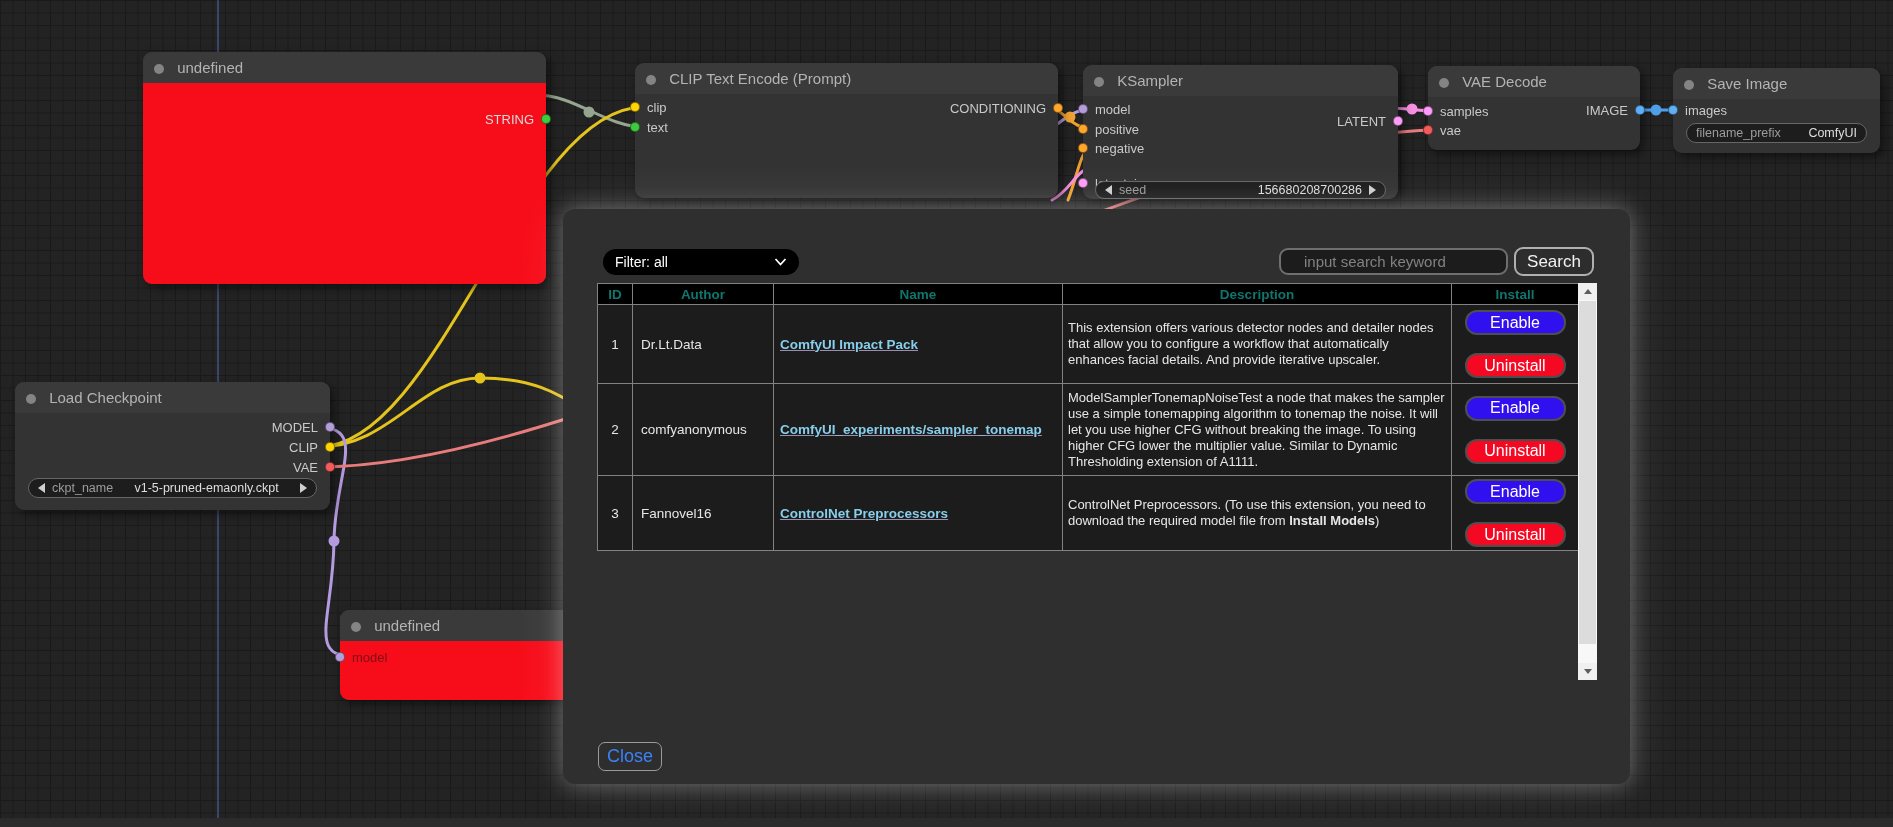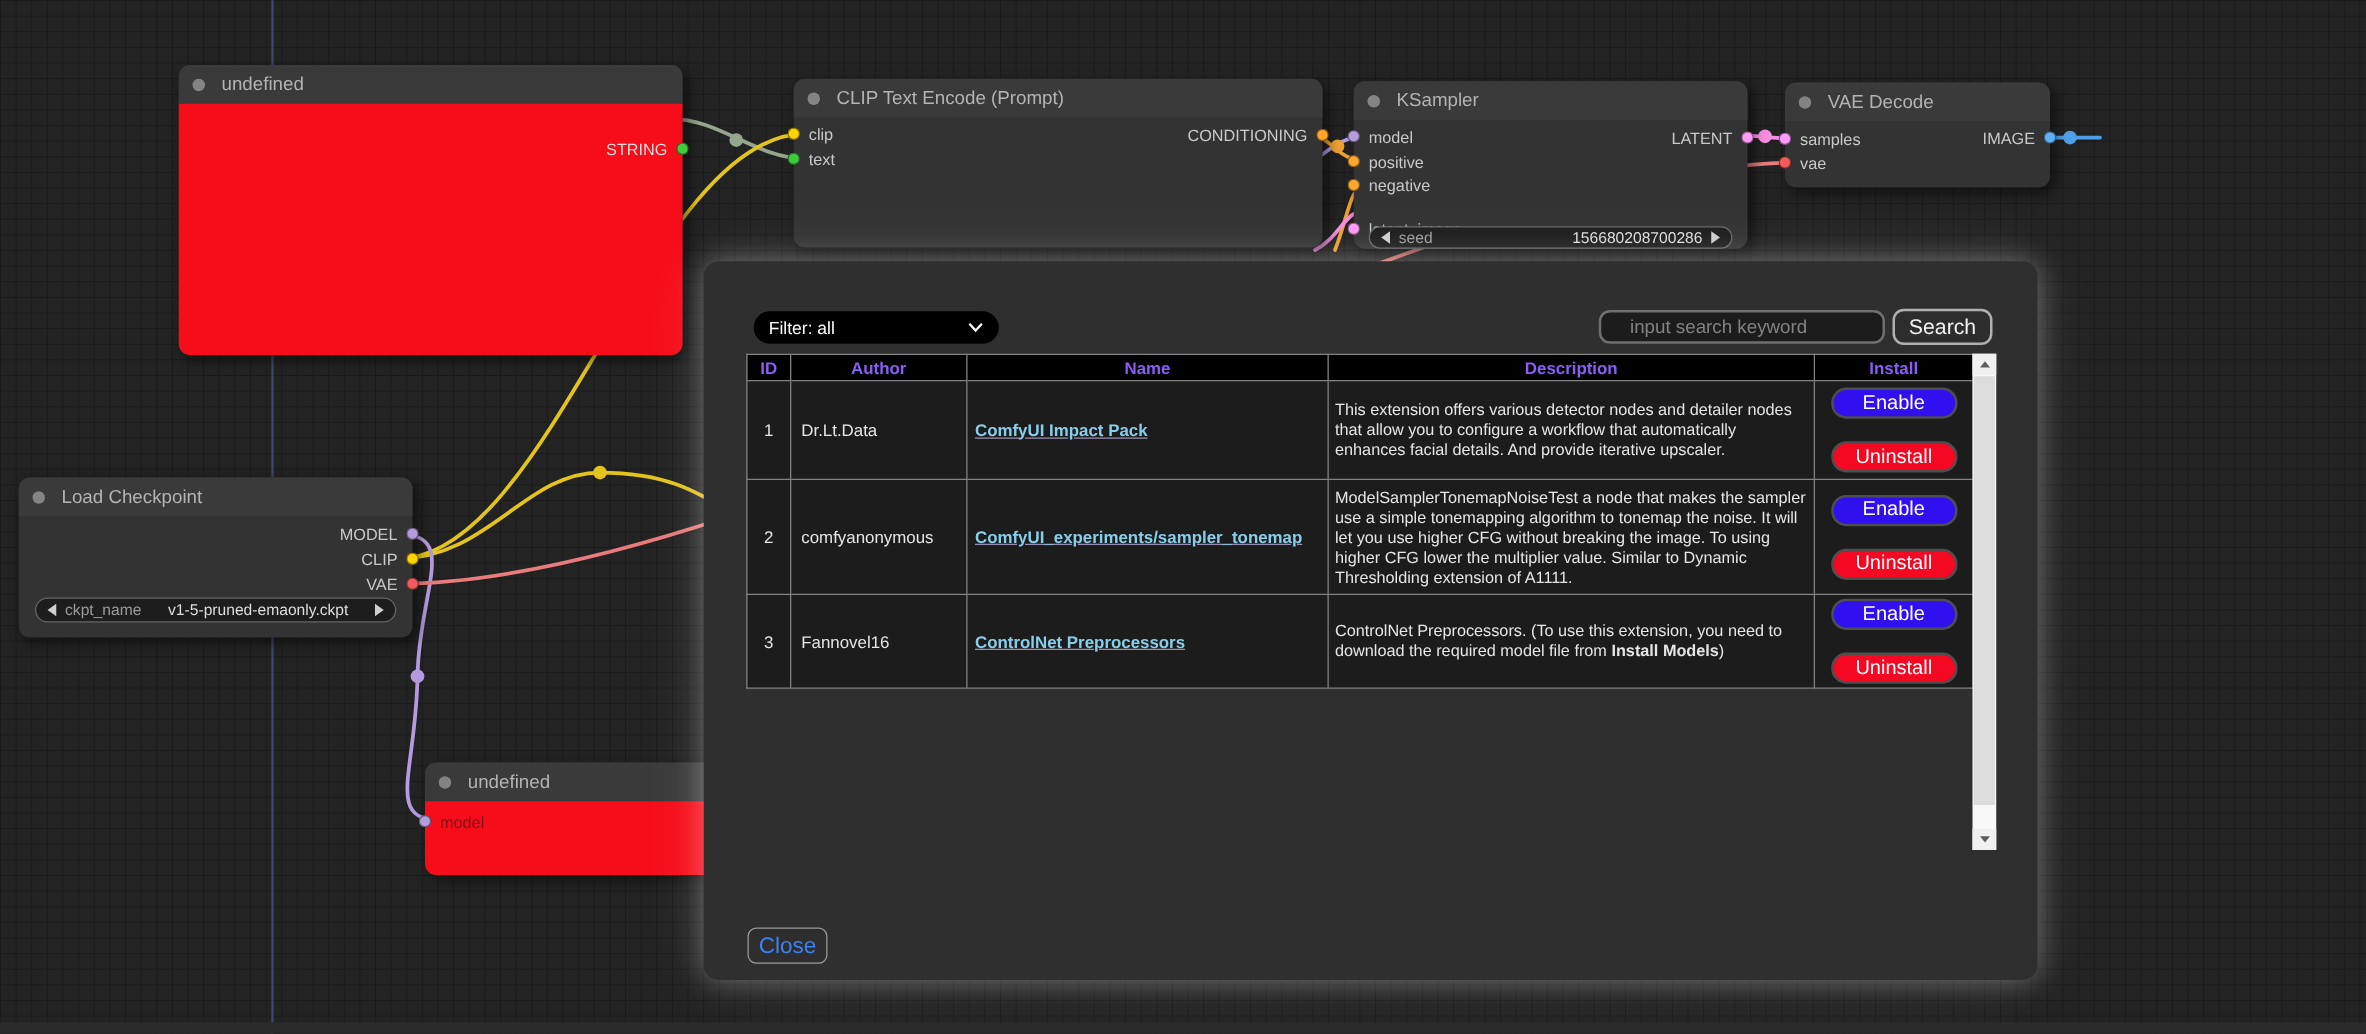--- a/index.html
+++ b/index.html
@@ -61,21 +61,21 @@
   #filter-dropdown svg { margin-left:auto; }
   #search-input { position:absolute; left:716px; top:39px; width:229px; height:27px;
     background:#1c1c1c; border:2px solid #6f6f6f; border-radius:9px; color:#ddd;
     font-size:15px; padding:0 23px; font-family:"Liberation Sans",sans-serif; }
   #search-input::placeholder { color:#828282; }
   #search-btn { position:absolute; left:951px; top:38px; width:80px; height:29px;
     background:#2d2d2d; border:2px solid #b0b0b0; border-radius:9px; color:#f2f2f2;
     font-size:17px; cursor:pointer; font-family:"Liberation Sans",sans-serif; }
   #ext-table { position:absolute; left:34px; top:74px; width:981px;
     border-collapse:collapse; table-layout:fixed; color:#e6e6e6; font-size:13px; }
-  #ext-table th { background:#000; color:#8b5cf6; font-weight:bold; font-size:13.5px;
+  #ext-table th { background:#000; color:#0f766e; font-weight:bold; font-size:13.5px;
     height:21px; border:1px solid #828282; }
   #ext-table td { background:#1c1c1c; border:1px solid #828282; vertical-align:middle; }
   td.c-id   { text-align:center; font-size:13.5px; }
   td.c-author { padding-left:8px; font-size:13.5px; }
   td.c-name { padding:0 6px; }
   td.c-name a { color:#87ceeb; font-weight:bold; font-size:13.5px;
     text-decoration:underline; text-decoration-color:#9a8fb0; }
   td.c-desc { padding:2px 5px; font-size:13px; line-height:16px; }
   td.c-install .btn-stack { display:flex; flex-direction:column; align-items:center;
     gap:18px; padding:3px 0; }
@@ -186,21 +186,21 @@
         <span>positive</span>
       </div>
       <div class="slot in" style="top:45px;">
         <span class="dot" style="background:#ffa62b;"></span>
         <span>negative</span>
       </div>
       <div class="slot in" style="top:80px;">
         <span class="dot" style="background:#ff9cf9;"></span>
         <span>latent_image</span>
       </div>
-      <div class="slot out" style="top:7px;margin-left:41px;">
+      <div class="slot out" style="top:18px;margin-left:41px;">
         <span class="dot" style="background:#ff9cf9;"></span>
         <span>LATENT</span>
       </div>
       <div class="widget" style="left:12px; top:85px; width:291px; height:18px;">
         <span class="arrow-l"></span>
         <span class="wname">seed</span>
         <span class="wval">156680208700286</span>
         <span class="arrow-r"></span>
       </div>
     </div>
@@ -220,20 +220,36 @@
         <span class="dot" style="background:#f55b5b;"></span>
         <span>vae</span>
       </div>
       <div class="slot out" style="top:6px;">
         <span class="dot" style="background:#5db0f5;"></span>
         <span>IMAGE</span>
       </div>
     </div>
   </div>
 
+  <div class="node" style="left:1673px; top:68px; width:207px; height:85px;">
+    <div class="node-title">
+      <span class="title-dot"></span>
+      <span>Save Image</span>
+    </div>
+    <div class="node-body">
+      <div class="slot in" style="top:4px;">
+        <span class="dot" style="background:#5db0f5;"></span>
+        <span>images</span>
+      </div>
+      <div class="widget" style="left:13px; top:24px; width:181px;">
+        <span class="wname">filename_prefix</span>
+        <span class="wval">ComfyUI</span>
+      </div>
+    </div>
+  </div>
 
   <div class="node" style="left:15px; top:382px; width:315px; height:128px;">
     <div class="node-title">
       <span class="title-dot"></span>
       <span>Load Checkpoint</span>
     </div>
     <div class="node-body">
       <div class="slot out" style="top:7px;">
         <span class="dot" style="background:#b39ddb;"></span>
         <span>MODEL</span>

